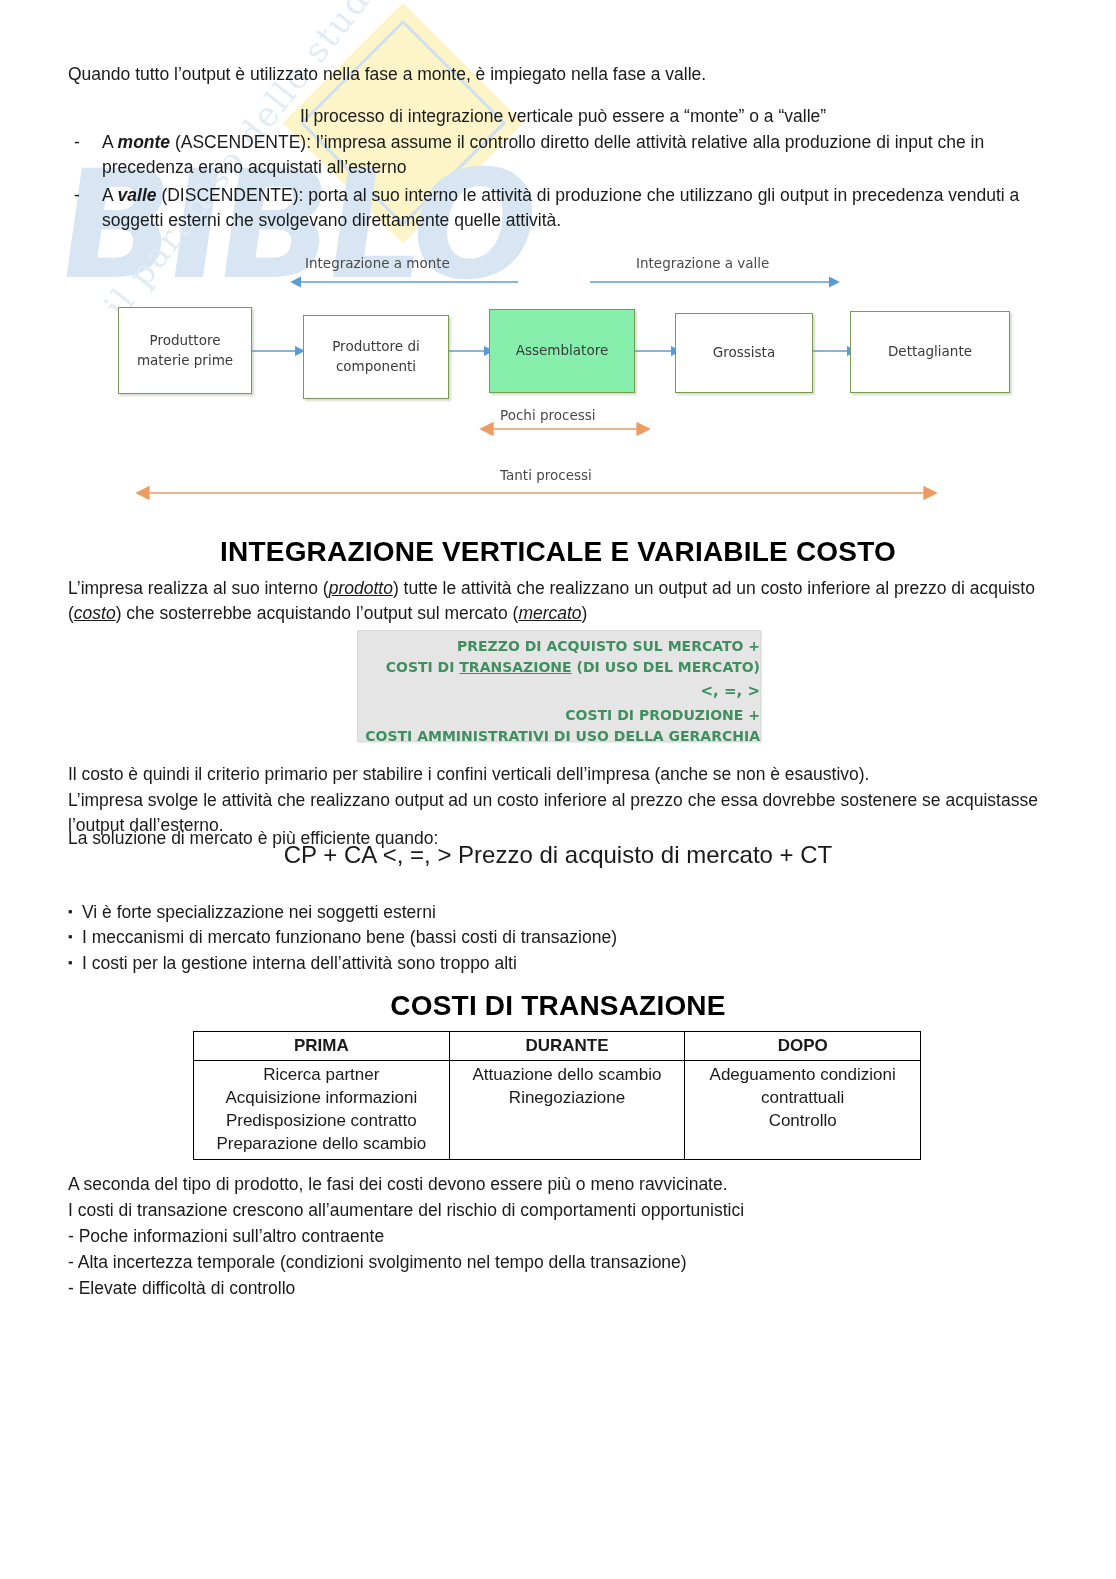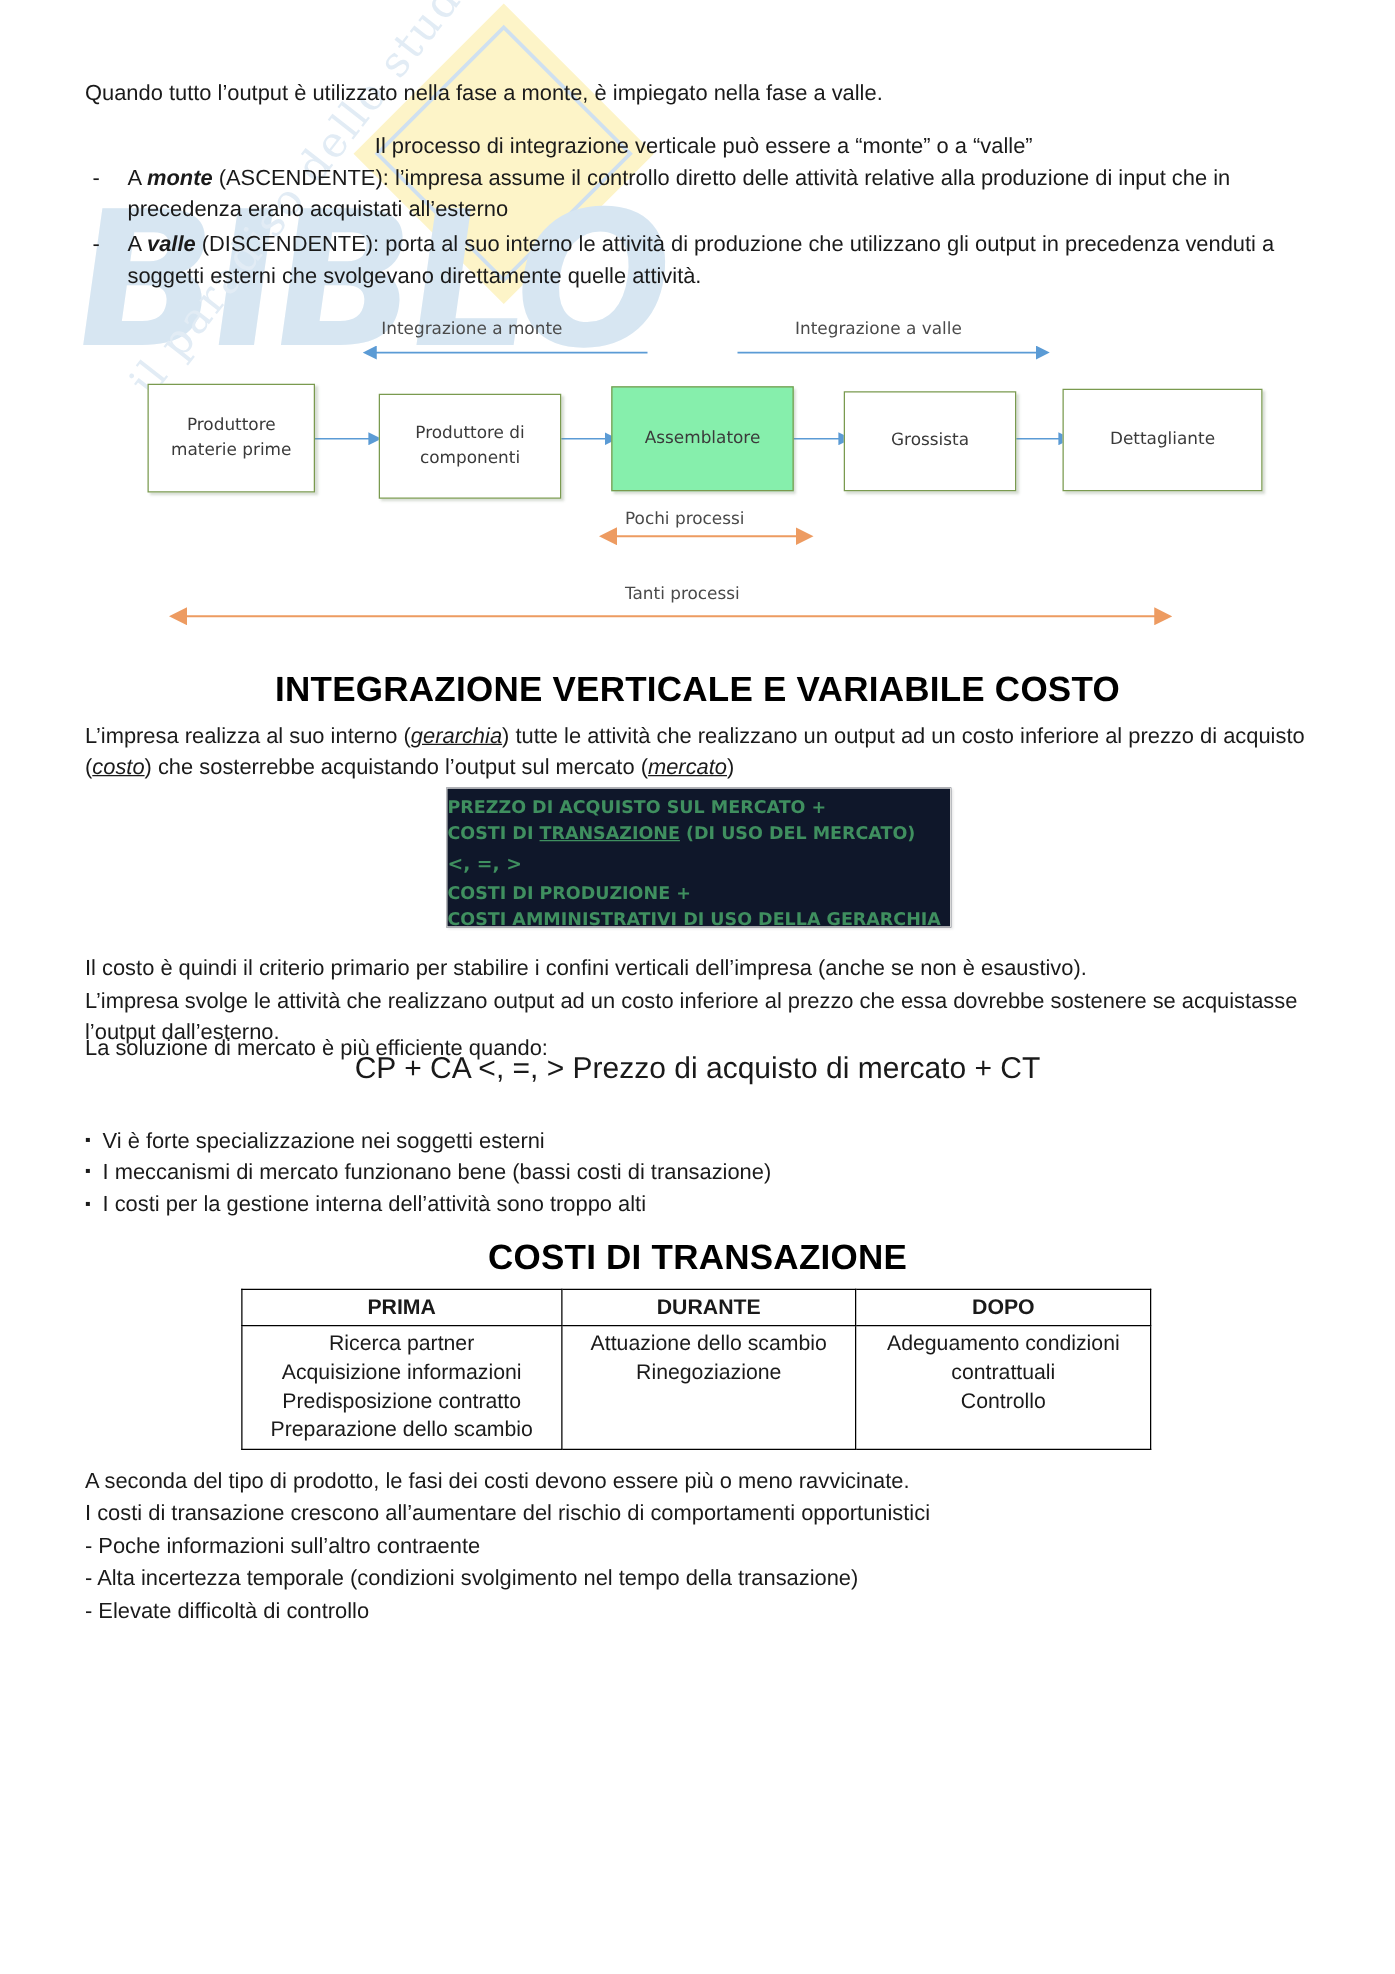--- a/index.html
+++ b/index.html
@@ -122,27 +122,27 @@
     color: #4a4a4a;
     white-space: nowrap;
   }
 
   
   #formula-box {
     position: absolute;
     left: 357px; top: 630px;
     width: 404px; height: 112px;
     border: 1px solid #d9d9d9;
-    background: #0f172a;
+    background: #e5e5e5;
     box-shadow: 1px 1px 2px rgba(0,0,0,0.10);
     font-family: "DejaVu Sans", sans-serif;
     color: #3f8f5f;
     font-weight: bold;
     font-size: 14px;
-    text-align: left;
+    text-align: right;
     padding-top: 5px;
     line-height: 1.5;
   }
   #formula-box .sign { font-size: 15px; padding: 2px 0; }
   #formula-box u { text-decoration: underline; margin-top: 48px; }
 
   .center-formula {
     position: absolute;
     width: 100%;
     text-align: center;
@@ -240,21 +240,21 @@
     <div class="dbox filled" style="left:389px; top:64px; width:146px; height:84px;">Assemblatore</div>
     <div class="dbox" style="left:575px; top:68px; width:138px; height:80px;">Grossista</div>
     <div class="dbox" style="left:750px; top:66px; width:160px; height:82px;">Dettagliante</div>
 
     <div class="dlabel" style="left:400px; top:162px;">Pochi processi</div>
     <div class="dlabel" style="left:400px; top:222px;">Tanti processi</div>
   </div>
 
   <div class="heading" style="top:536px;">INTEGRAZIONE VERTICALE E VARIABILE COSTO</div>
 
-  <div class="para body-text" style="left:68px; top:576px; width:990px;"><span>L’impresa realizza al suo interno (</span><u class="it">gerarchia</u><span>) tutte le attività che realizzano un output ad un costo inferiore al prezzo di acquisto (</span><u class="it">costo</u><span>) che sosterrebbe acquistando l’output sul mercato (</span><u class="it">mercato</u><span>)</span></div>
+  <div class="para body-text" style="left:68px; top:576px; width:990px;"><span>L’impresa realizza al suo interno (</span><u class="it">prodotto</u><span>) tutte le attività che realizzano un output ad un costo inferiore al prezzo di acquisto (</span><u class="it">costo</u><span>) che sosterrebbe acquistando l’output sul mercato (</span><u class="it">mercato</u><span>)</span></div>
 
   <div id="formula-box">
     <div>PREZZO DI ACQUISTO SUL MERCATO +</div>
     <div><span>COSTI DI </span><u>TRANSAZIONE</u><span> (DI USO DEL MERCATO)</span></div>
     <div class="sign">&lt;, =, &gt;</div>
     <div>COSTI DI PRODUZIONE +</div>
     <div>COSTI AMMINISTRATIVI DI USO DELLA GERARCHIA</div>
   </div>
 
   <div class="para body-text" style="left:68px; top:762px; width:990px;">Il costo è quindi il criterio primario per stabilire i confini verticali dell’impresa (anche se non è esaustivo).</div>

